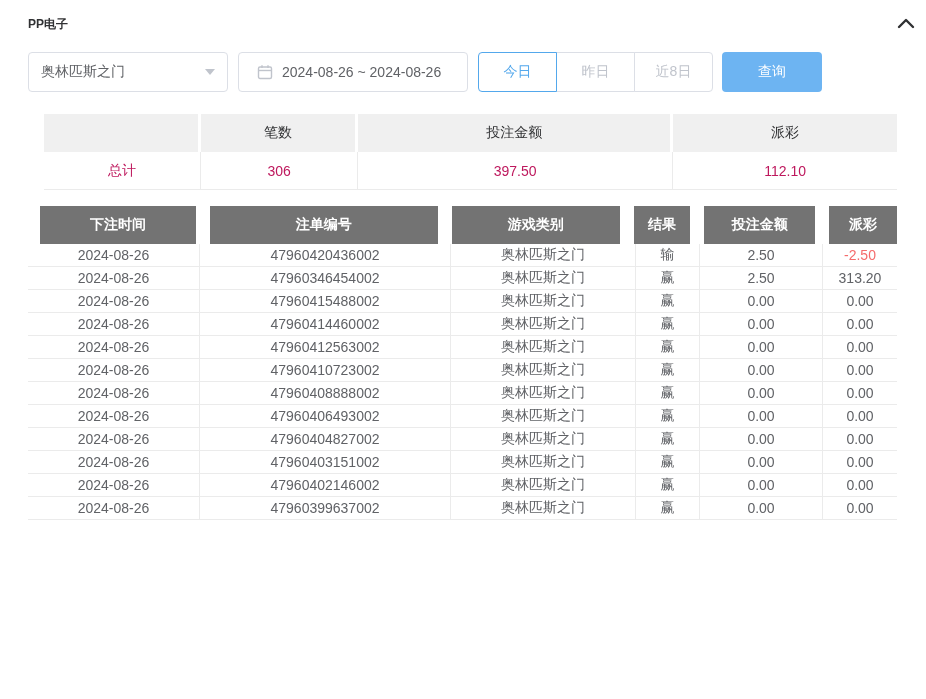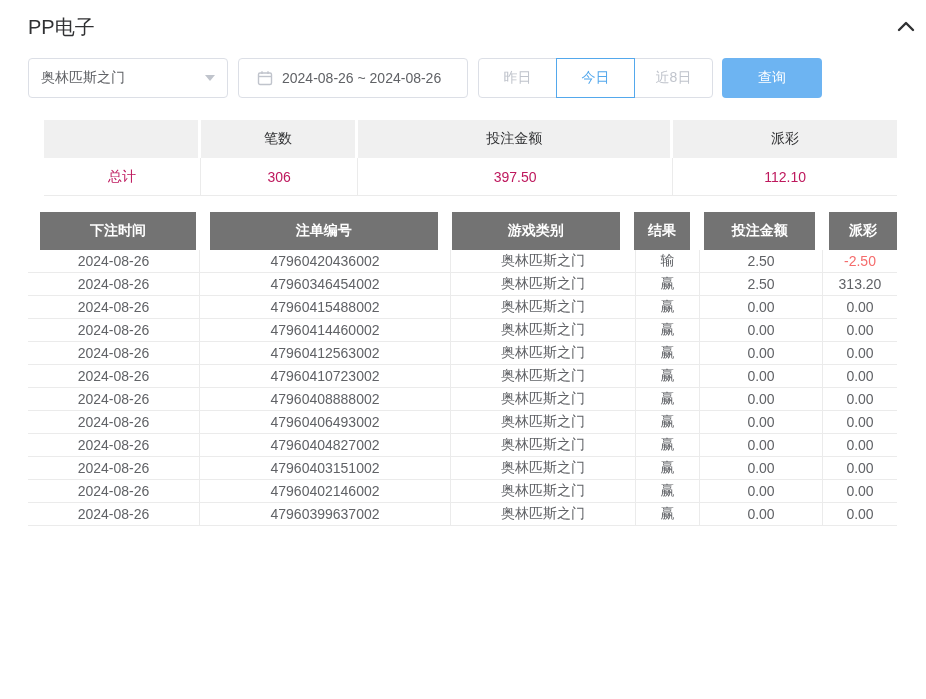--- a/index.html
+++ b/index.html
@@ -3,21 +3,21 @@
 <meta charset="utf-8">
 <style>
   * { margin:0; padding:0; }
   html,body { background:#fff; }
   body { font-family:"Liberation Sans","DejaVu Sans",sans-serif; }
   .page { position:relative; width:926px; height:699px; background:#fff; overflow:hidden; color:#303133; }
   .inner { padding:14px 0 0 28px; }
 
   
   .header-row { width:890px; display:flex; justify-content:space-between; align-items:center; }
-  .panel-title { font-size:20px; font-weight:normal; color:#303133; }
+  .panel-title { font-size:12px; font-weight:bold; color:#303133; }
   .collapse-btn { background:none; border:none; cursor:pointer; padding:2px; display:flex; align-items:center; }
 
   
   .filters { margin-top:17px; display:flex; align-items:center; height:40px; }
   .select-box { width:200px; height:40px; border:1px solid #dcdfe6; border-radius:4px; display:flex; align-items:center; justify-content:space-between; padding:0 12px; box-sizing:border-box; font-size:14px; color:#606266; cursor:pointer; background:#fff; }
   .caret-down { width:0; height:0; border-left:5px solid transparent; border-right:5px solid transparent; border-top:6px solid #c0c4cc; }
   .date-box { margin-left:10px; width:230px; height:40px; border:1px solid #dcdfe6; border-radius:4px; display:flex; align-items:center; padding:0 18px; box-sizing:border-box; font-size:14px; color:#606266; cursor:pointer; background:#fff; }
   .date-box .cal { margin-right:9px; display:flex; }
   .btn-group { margin-left:10px; display:flex; }
   .qbtn { width:79px; height:40px; background:#fff; border:1px solid #dcdfe6; font-size:14px; color:#c0c4cc; margin-left:-1px; cursor:pointer; font-family:inherit; }
@@ -75,22 +75,22 @@
           <svg width="16" height="16" viewBox="0 0 16 16">
               <rect x="1.5" y="3" width="13" height="11.5" rx="1.5" fill="none" stroke="#c0c4cc" stroke-width="1.4"></rect>
               <line x1="1.5" y1="6.5" x2="14.5" y2="6.5" stroke="#c0c4cc" stroke-width="1.4"></line>
               <line x1="5" y1="1.2" x2="5" y2="4" stroke="#c0c4cc" stroke-width="1.4"></line>
               <line x1="11" y1="1.2" x2="11" y2="4" stroke="#c0c4cc" stroke-width="1.4"></line>
             </svg>
         </span>
         <span>2024-08-26 ~ 2024-08-26</span>
       </div>
       <div class="btn-group">
+          <button class="qbtn active">今日</button>
           <button class="qbtn">昨日</button>
-          <button class="qbtn active">今日</button>
           <button class="qbtn">近8日</button>
         </div>
       <button class="search-btn">查询</button>
     </div>
 
     <div class="summary">
       <div class="srow shead">
         <div class="scell s0"></div>
         <div class="scell s1">笔数</div>
         <div class="scell s2">投注金额</div>

